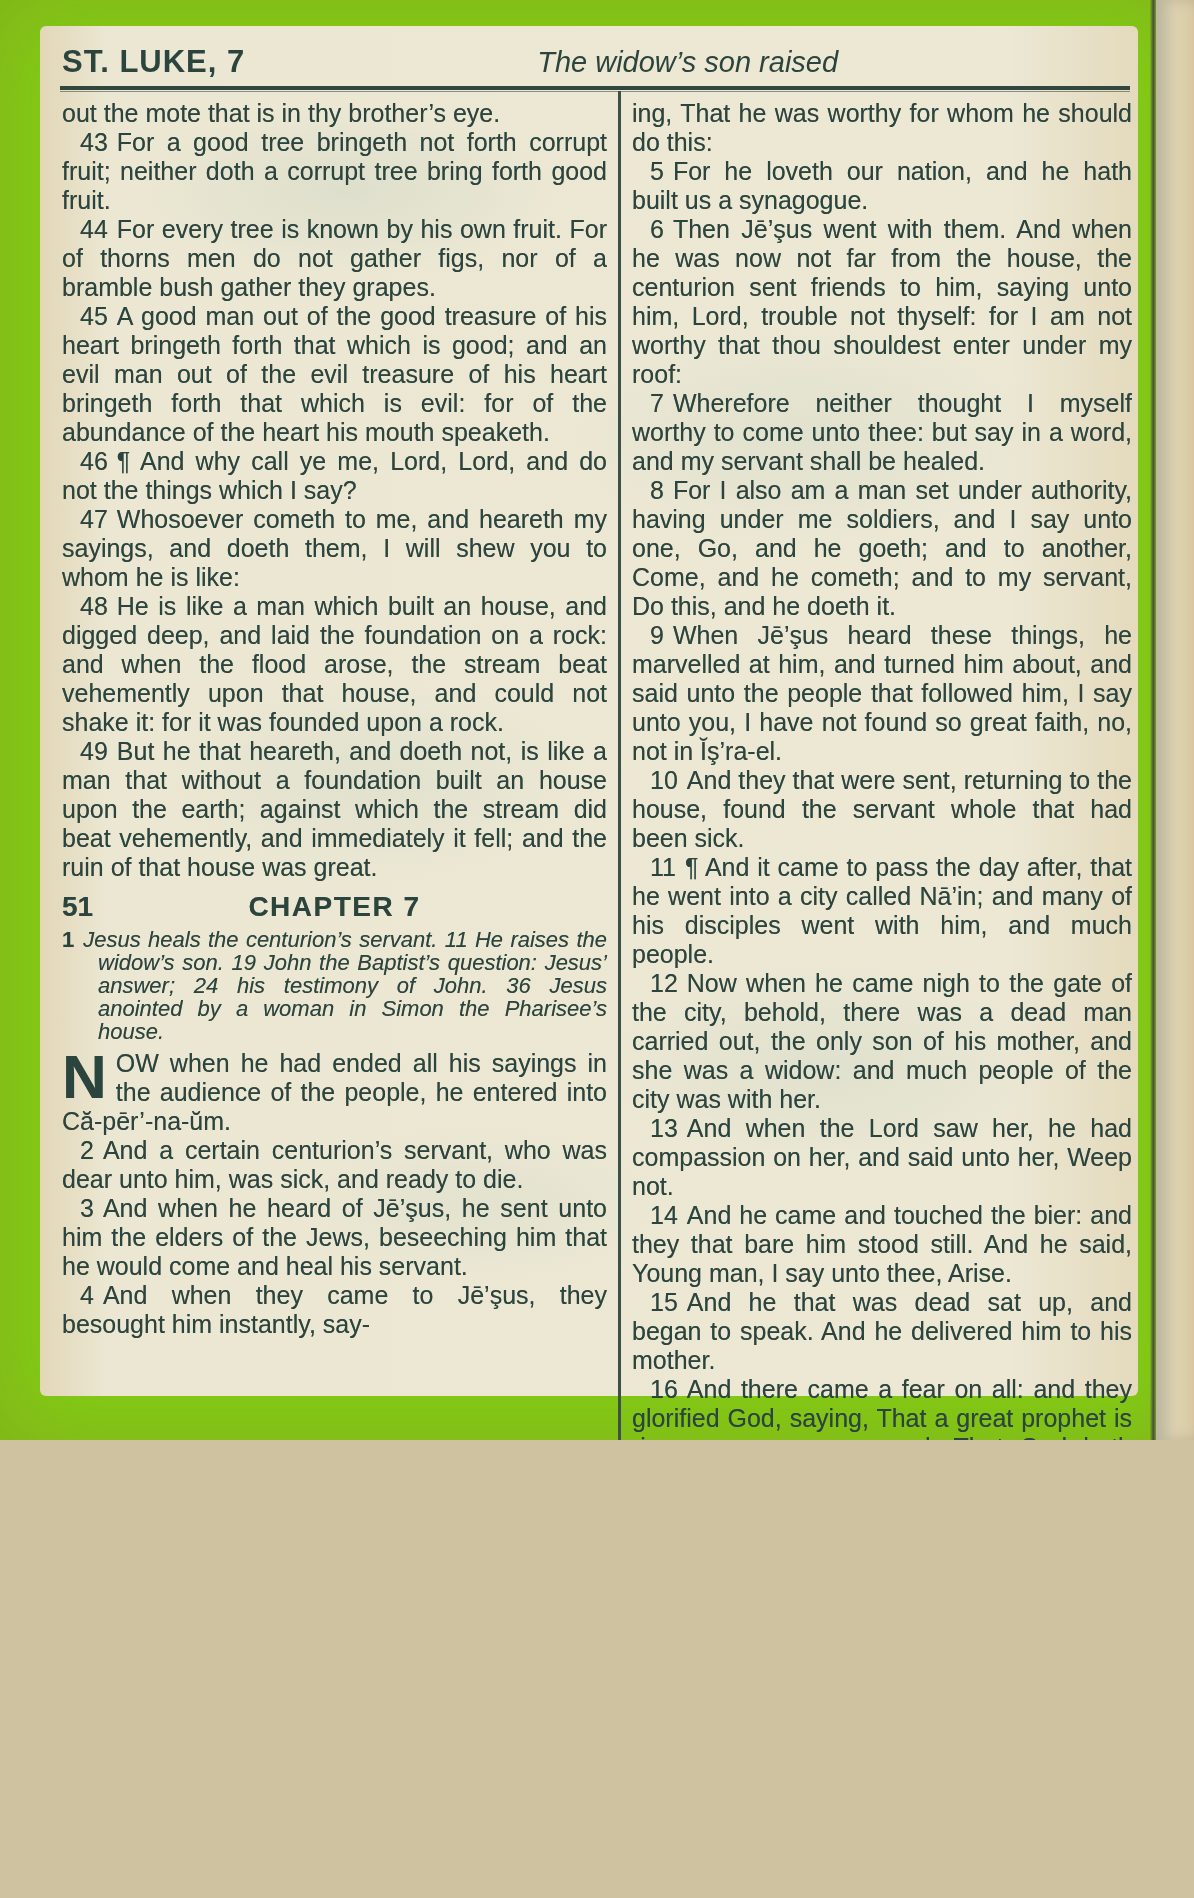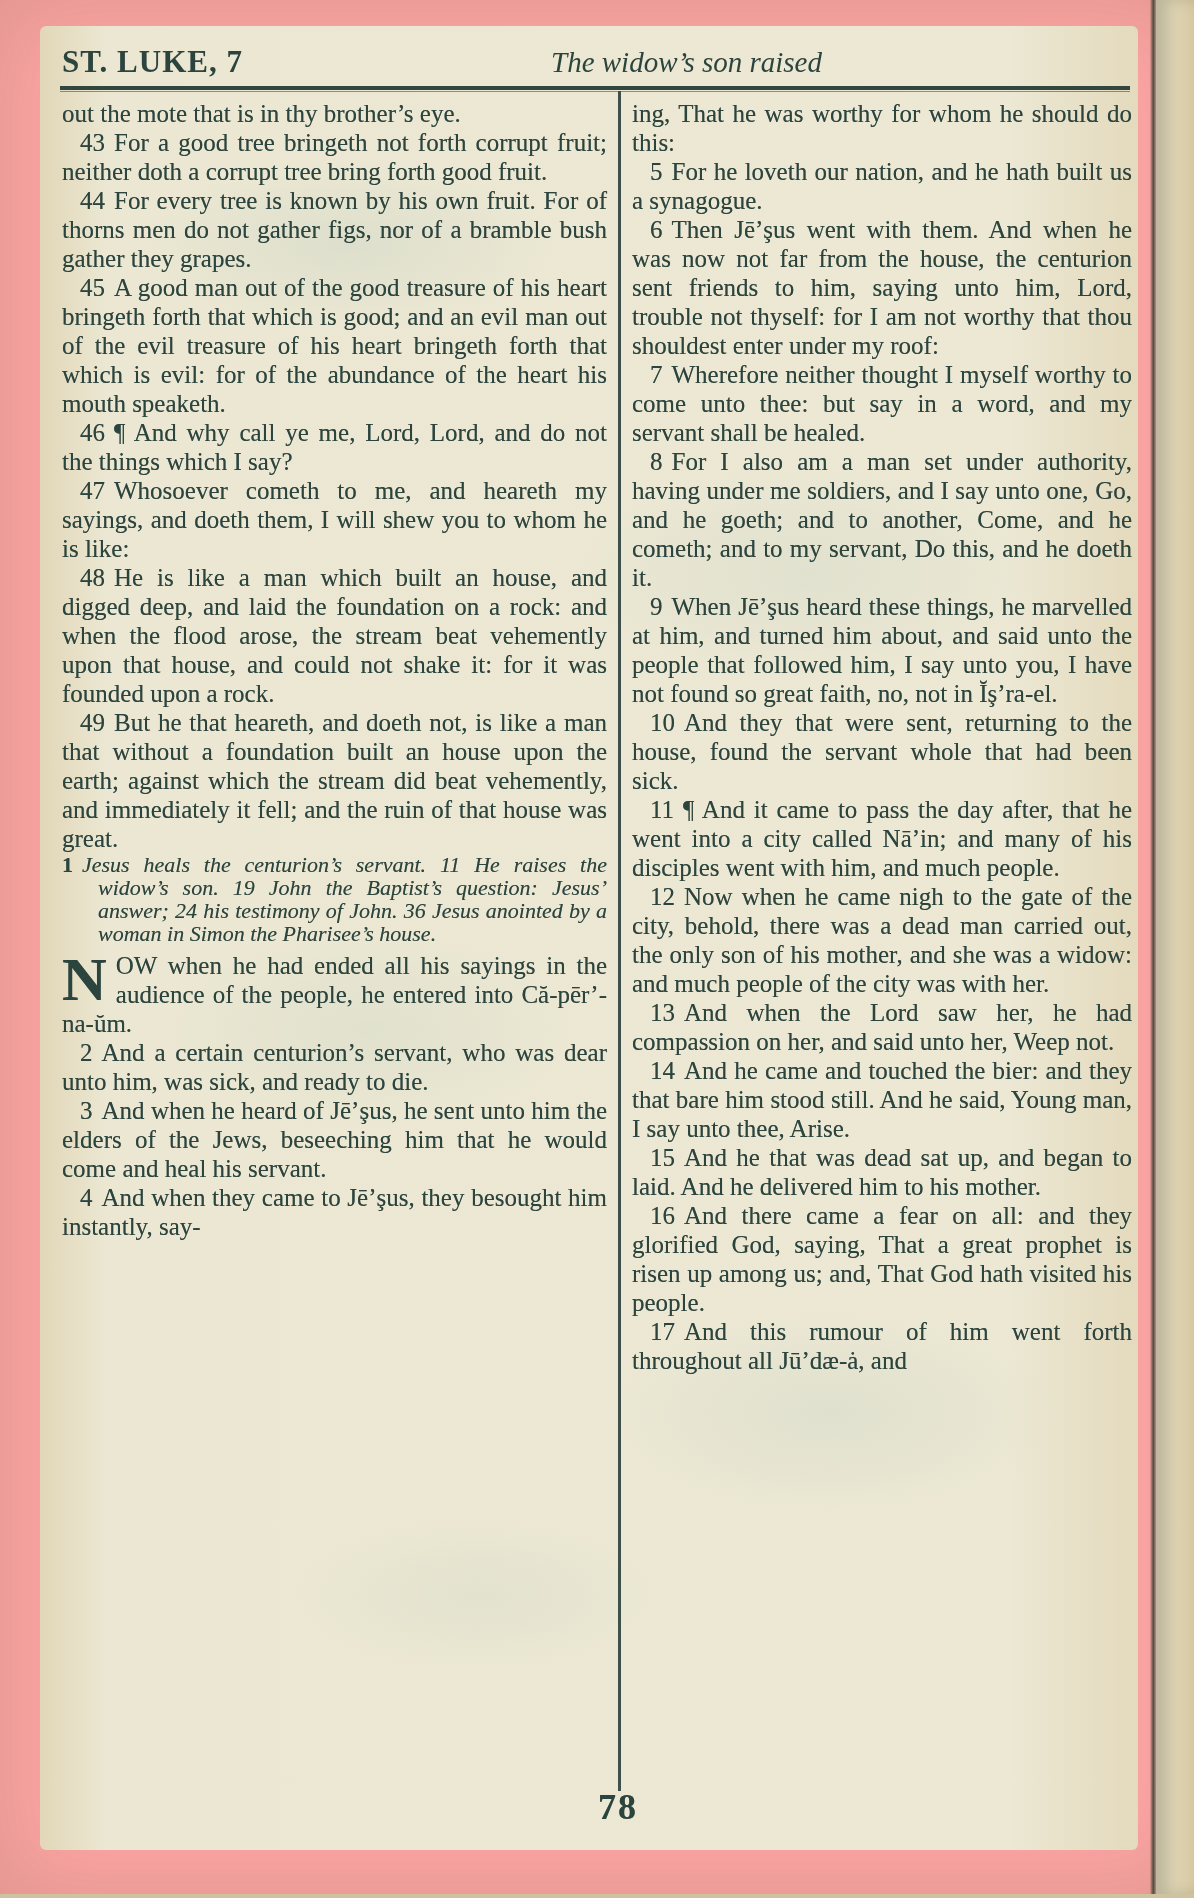--- a/index.html
+++ b/index.html
@@ -1,22 +1,22 @@
 <!DOCTYPE html>
 <html lang="en"><head>
 <meta charset="utf-8">
 <style>
   html,body{margin:0;padding:0;background:#cfc2a0;}
   .page{
     position:relative;
-    width:1194px;height:1894px;
+    width:1194px;height:1440px;
     margin:0 auto;
-    background:#fca5a5;
+    background:#84cc16;
     overflow:hidden;
-    font-family:Liberation Serif, serif;
+    font-family:Liberation Sans, sans-serif;
     color:#2c443e;
     box-shadow:inset 0 0 90px rgba(115,88,40,.22);
   }
   
   .sheet{
     position:absolute;left:40px;top:26px;right:56px;bottom:44px;
     background:
       radial-gradient(ellipse 300px 120px at 28% 12%, rgba(146,180,172,.16), transparent 70%),
       radial-gradient(ellipse 340px 160px at 70% 30%, rgba(146,180,172,.13), transparent 70%),
       radial-gradient(ellipse 300px 140px at 30% 55%, rgba(146,180,172,.12), transparent 70%),
@@ -114,20 +114,24 @@
         
           <p class="verse"><span class="vnum">46</span><span>¶ And why call ye me, Lord, Lord, and do not the things which I say?</span></p>
         
           <p class="verse"><span class="vnum">47</span><span>Whosoever cometh to me, and heareth my sayings, and doeth them, I will shew you to whom he is like:</span></p>
         
           <p class="verse"><span class="vnum">48</span><span>He is like a man which built an house, and digged deep, and laid the foundation on a rock: and when the flood arose, the stream beat vehemently upon that house, and could not shake it: for it was founded upon a rock.</span></p>
         
           <p class="verse"><span class="vnum">49</span><span>But he that heareth, and doeth not, is like a man that without a foundation built an house upon the earth; against which the stream did beat vehemently, and immediately it fell; and the ruin of that house was great.</span></p>
         </div>
 
+      <div class="chapter-row">
+        <span class="chap-num">51</span>
+        <span class="chap-title">CHAPTER 7</span>
+      </div>
 
       <p class="summary"><span class="summary-lead">1</span><span>Jesus heals the centurion’s servant. 11 He raises the widow’s son. 19 John the Baptist’s question: Jesus’ answer; 24 his testimony of John. 36 Jesus anointed by a woman in Simon the Pharisee’s house.</span></p>
 
       <p class="verse opening"><span class="dropcap">N</span><span>OW when he had ended all his sayings in the audience of the people, he entered into Că-pēr’-na-ŭm.</span></p>
 
       <div class="vlist">
         
       
           <p class="verse"><span class="vnum">2</span><span>And a certain centurion’s servant, who was dear unto him, was sick, and ready to die.</span></p>
         
@@ -158,21 +162,21 @@
           <p class="verse"><span class="vnum">10</span><span>And they that were sent, returning to the house, found the servant whole that had been sick.</span></p>
         
           <p class="verse"><span class="vnum">11</span><span>¶ And it came to pass the day after, that he went into a city called Nā’in; and many of his disciples went with him, and much people.</span></p>
         
           <p class="verse"><span class="vnum">12</span><span>Now when he came nigh to the gate of the city, behold, there was a dead man carried out, the only son of his mother, and she was a widow: and much people of the city was with her.</span></p>
         
           <p class="verse"><span class="vnum">13</span><span>And when the Lord saw her, he had compassion on her, and said unto her, Weep not.</span></p>
         
           <p class="verse"><span class="vnum">14</span><span>And he came and touched the bier: and they that bare him stood still. And he said, Young man, I say unto thee, Arise.</span></p>
         
-          <p class="verse"><span class="vnum">15</span><span>And he that was dead sat up, and began to laid. And he delivered him to his mother.</span></p>
+          <p class="verse"><span class="vnum">15</span><span>And he that was dead sat up, and began to speak. And he delivered him to his mother.</span></p>
         
           <p class="verse"><span class="vnum">16</span><span>And there came a fear on all: and they glorified God, saying, That a great prophet is risen up among us; and, That God hath visited his people.</span></p>
         
           <p class="verse"><span class="vnum">17</span><span>And this rumour of him went forth throughout all Jū’dæ-ȧ, and</span></p>
         </div>
     </div>
   </main>
 
   <div class="page-number">78</div>
 </div>

